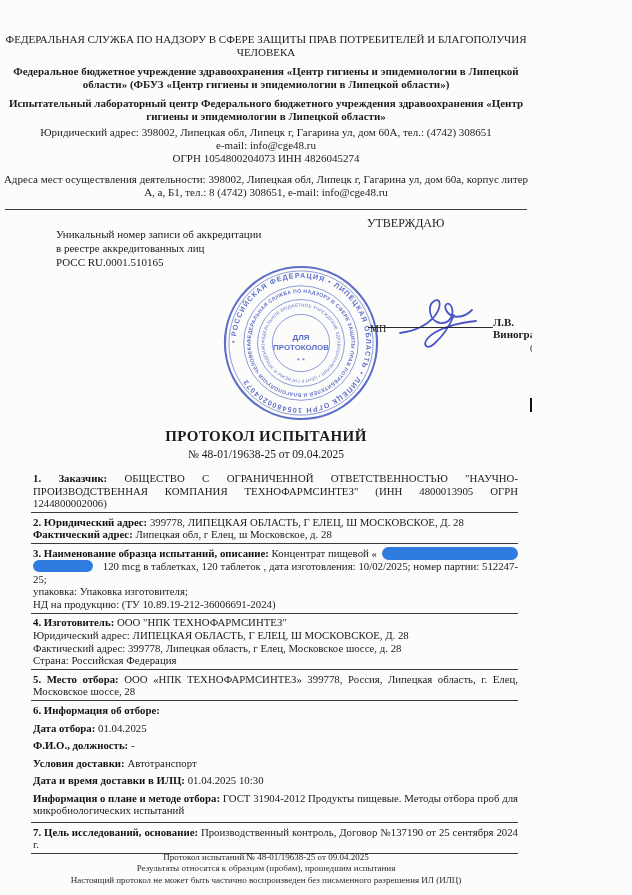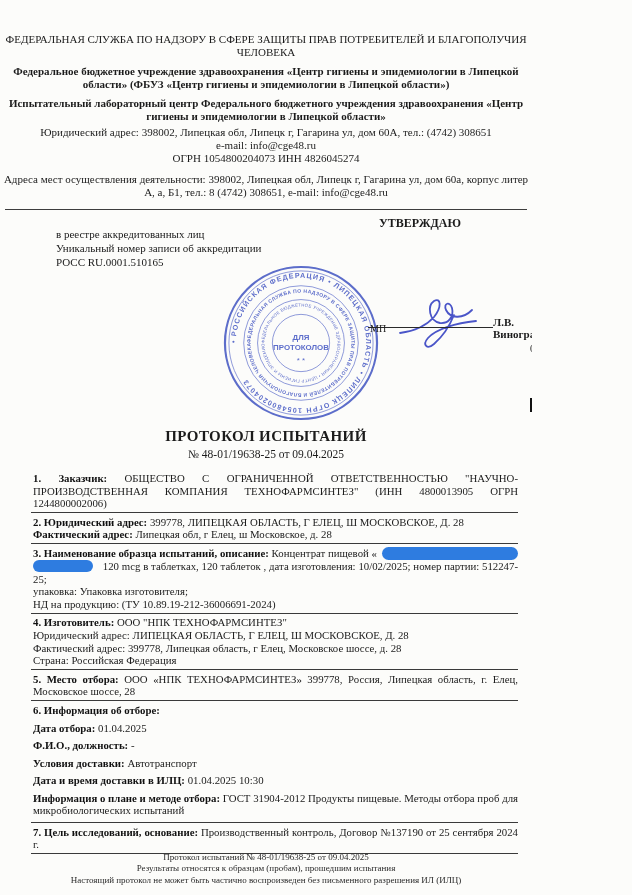--- a/index.html
+++ b/index.html
@@ -19,21 +19,21 @@
   .h-bold{font-weight:bold;}
   .h-fbuz{max-width:580px;margin-top:6px;}
   .h-ilc{max-width:545px;margin-top:6px;}
   .h-addr{margin-top:3px;}
   .h-act{max-width:560px;margin-top:8px;}
   .rule{width:522px;margin:10px auto 0 auto;border-top:1.6px solid #3d3d3d;}
 
   
   .band{position:relative;height:216px;}
   .accred{position:absolute;left:56px;top:17px;width:250px;font-size:11px;line-height:14px;}
-  .approve{position:absolute;left:379px;top:6px;width:232px;font-size:11px;line-height:14.6px;font-weight:bold;}
+  .approve{position:absolute;left:367px;top:6px;width:232px;font-size:11px;line-height:14.6px;font-weight:normal;}
   .approve-title{font-size:12px;}
   .stamp{position:absolute;left:222px;top:54px;width:158px;height:158px;}
   .signature{position:absolute;left:396px;top:83px;width:86px;height:58px;}
   .sig-line{position:absolute;left:368px;top:117px;width:125px;border-top:1.2px solid #2a2a2a;}
   .mp{position:absolute;left:370px;top:113px;font-size:10px;}
   .signer{position:absolute;left:493px;top:106px;font-size:11px;font-weight:bold;}
   .approve-date{position:absolute;left:490px;top:133px;font-size:10px;padding-left:40px;}
   .barcode{position:absolute;left:530px;top:188px;width:93px;height:14px;}
 
   
@@ -67,22 +67,22 @@
     <div class="h-line h-bold h-ilc">Испытательный лабораторный центр Федерального бюджетного учреждения здравоохранения «Центр гигиены и эпидемиологии в Липецкой области»</div>
     <div class="h-line h-addr">Юридический адрес: 398002, Липецкая обл, Липецк г, Гагарина ул, дом 60А, тел.: (4742) 308651</div>
     <div class="h-line">e-mail: info@cge48.ru</div>
     <div class="h-line">ОГРН 1054800204073 ИНН 4826045274</div>
     <div class="h-line h-act">Адреса мест осуществления деятельности: 398002, Липецкая обл, Липецк г, Гагарина ул, дом 60а, корпус литер А, а, Б1, тел.: 8 (4742) 308651, e-mail: info@cge48.ru</div>
   </div>
   <div class="rule"></div>
 
   <div class="band">
     <div class="accred">
+      <div>Уникальный номер записи об аккредитации</div>
       <div>в реестре аккредитованных лиц</div>
-      <div>Уникальный номер записи об аккредитации</div>
       <div>РОСС RU.0001.510165</div>
     </div>
 
     <div class="approve">
       <div class="approve-title">УТВЕРЖДАЮ</div>
     </div>
 
     <svg class="stamp" viewBox="0 0 160 160" opacity="0.82">
       <defs>
         <path id="sp1" d="M 14 80 A 66 66 0 1 1 146 80 A 66 66 0 1 1 14 80"></path>

